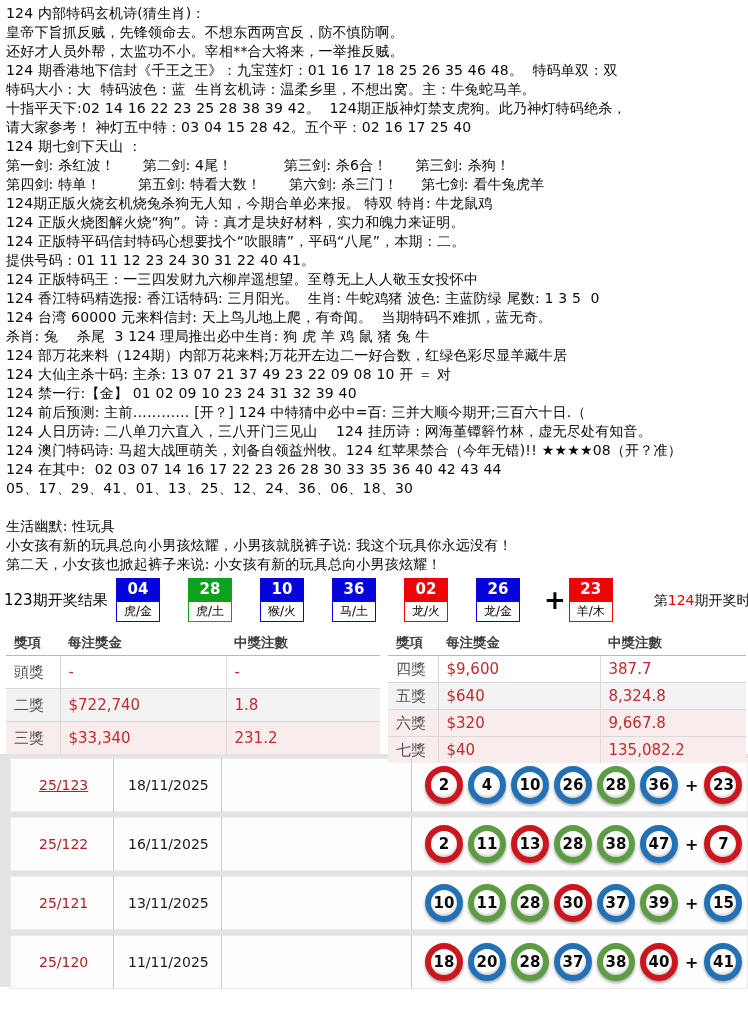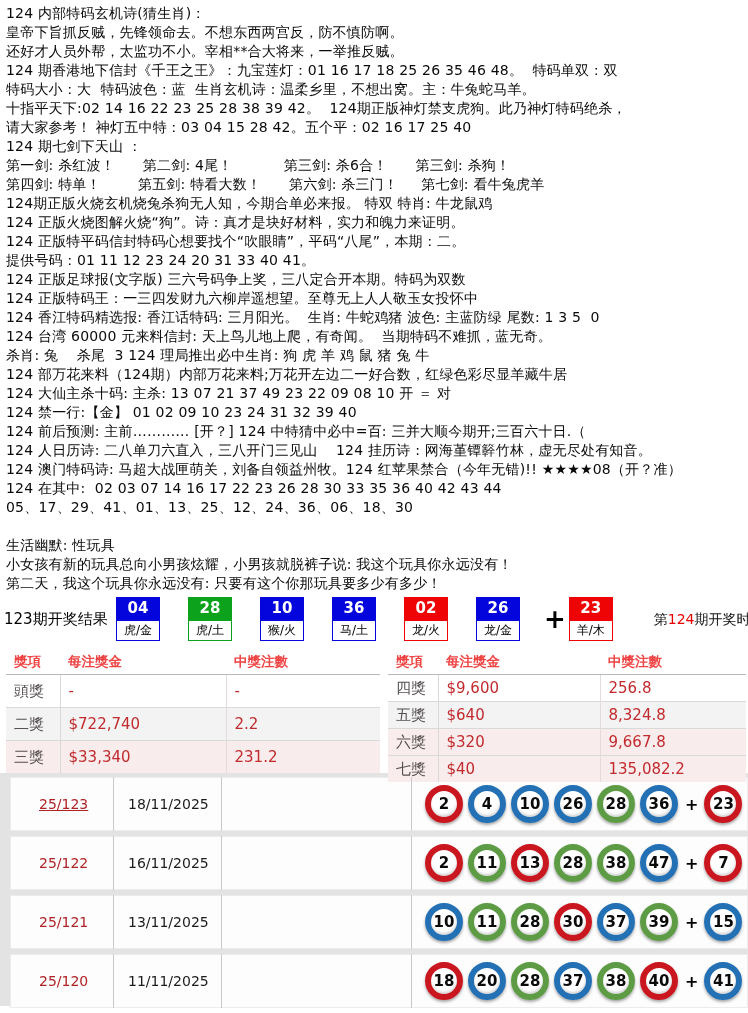--- a/index.html
+++ b/index.html
@@ -31,21 +31,21 @@
   .bg-blue{background:#0404dc;} .bg-green{background:#0ca21c;} .bg-red{background:#ee0404;}
   .bd-blue{border-color:#0404dc !important;} .bd-green{border-color:#0ca21c !important;} .bd-red{border-color:#ee0404 !important;}
   .big-plus{font-size:26px;font-weight:bold;line-height:44px;margin:0 3px 0 -4px;color:#000;flex:0 0 auto;}
   .next-info{font-size:14px;line-height:44px;margin-left:13px;white-space:nowrap;flex:0 0 auto;}
   .seg-k{color:#111;} .seg-r{color:#e60000;}
   .seg-boxed{border:1px solid #e60000;padding:0 1px;}
   
   .prize-wrap{display:flex;padding:3px 0 0 6px;height:125px;box-sizing:border-box;}
   table.prize{border-collapse:collapse;font-size:15px;table-layout:fixed;}
   table.prize th{
-    color:#ef4444;font-weight:bold;font-size:13.5px;text-align:left;
+    color:#404040;font-weight:bold;font-size:13.5px;text-align:left;
     padding:2px 8px 3px 8px;border-bottom:1px solid #b8b8b8;
   }
   table.prize td{padding:3px 8px;height:20px;border-top:1px solid #d9d9d9;margin-left:8px;}
   table.prize tr:first-child td{border-top:none;}
   td.pname{color:#565050;border-right:1px solid #d8d8d8;}
   td.pprize{color:#c22a2e;border-right:1px solid #e3dada;}
   td.punits{color:#c22a2e;}
   .pt-left{width:374px;margin-right:8px;flex:0 0 auto;}
   .pt-right{width:358px;flex:0 0 auto;}
   .pt-left col.c1{width:54px;} .pt-left col.c2{width:166px;} .pt-left col.c3{width:154px;}
@@ -86,38 +86,37 @@
     <div class="tline">124 期香港地下信封《千王之王》：九宝莲灯：01 16 17 18 25 26 35 46 48。  特码单双：双</div>
     <div class="tline">特码大小：大  特码波色：蓝  生肖玄机诗：温柔乡里，不想出窝。主：牛兔蛇马羊。</div>
     <div class="tline">十指平天下:02 14 16 22 23 25 28 38 39 42。  124期正版神灯禁支虎狗。此乃神灯特码绝杀，</div>
     <div class="tline">请大家参考！ 神灯五中特：03 04 15 28 42。五个平：02 16 17 25 40</div>
     <div class="tline">124 期七剑下天山 ：</div>
     <div class="tline">第一剑: 杀红波！      第二剑: 4尾！           第三剑: 杀6合！      第三剑: 杀狗！</div>
     <div class="tline">第四剑: 特单！        第五剑: 特看大数！      第六剑: 杀三门！     第七剑: 看牛兔虎羊</div>
     <div class="tline">124期正版火烧玄机烧兔杀狗无人知，今期合单必来报。 特双 特肖: 牛龙鼠鸡</div>
     <div class="tline">124 正版火烧图解火烧“狗”。诗：真才是块好材料，实力和魄力来证明。</div>
     <div class="tline">124 正版特平码信封特码心想要找个“吹眼睛”，平码“八尾”，本期：二。</div>
-    <div class="tline">提供号码：01 11 12 23 24 20 31 33 40 41。</div>
-    <div class="tline">124 正版足球报(文字版) 三六号码争上奖，三八定合开本期。特码为双数</div>
+    <div class="tline">提供号码：01 11 12 23 24 30 31 22 40 41。</div>
     <div class="tline">124 正版特码王：一三四发财九六柳岸遥想望。至尊无上人人敬玉女投怀中</div>
     <div class="tline">124 香江特码精选报: 香江话特码: 三月阳光。  生肖: 牛蛇鸡猪 波色: 主蓝防绿 尾数: 1 3 5  0</div>
     <div class="tline">124 台湾 60000 元来料信封: 天上鸟儿地上爬，有奇闻。  当期特码不难抓，蓝无奇。</div>
     <div class="tline">杀肖: 兔    杀尾  3 124 理局推出必中生肖: 狗 虎 羊 鸡 鼠 猪 兔 牛</div>
     <div class="tline">124 部万花来料（124期）内部万花来料;万花开左边二一好合数，红绿色彩尽显羊藏牛居</div>
     <div class="tline">124 大仙主杀十码: 主杀: 13 07 21 37 49 23 22 09 08 10 开 ＝ 对</div>
     <div class="tline">124 禁一行:【金】 01 02 09 10 23 24 31 32 39 40</div>
     <div class="tline">124 前后预测: 主前………… [开？] 124 中特猜中必中=百: 三并大顺今期开;三百六十日.（</div>
     <div class="tline">124 人日历诗: 二八单刀六直入，三八开门三见山    124 挂历诗 : 网海堇镡簳竹林，虚无尽处有知音。</div>
     <div class="tline">124 澳门特码诗: 马超大战匣萌关，刘备自领益州牧。124 红苹果禁合（今年无错)!! ★★★★08（开？准）</div>
     <div class="tline">124 在其中:  02 03 07 14 16 17 22 23 26 28 30 33 35 36 40 42 43 44</div>
     <div class="tline">05、17、29、41、01、13、25、12、24、36、06、18、30</div>
     <div class="tline">&nbsp;</div>
     <div class="tline">生活幽默: 性玩具</div>
     <div class="tline">小女孩有新的玩具总向小男孩炫耀，小男孩就脱裤子说: 我这个玩具你永远没有！</div>
-    <div class="tline">第二天，我这个玩具你永远没有: 只要有这个你那玩具要多少有多少！</div>
+    <div class="tline">第二天，小女孩也掀起裤子来说: 小女孩有新的玩具总向小男孩炫耀！</div>
   </div>
 
 <div class="result-bar">
   <div class="prev-label">123期开奖结果</div>
   <div id="result-cells" style="display:flex;">
       <div class="rcell">
         <div class="num bg-blue">04</div>
         <div class="zod bd-blue">虎/金</div>
       </div>
       <div class="rcell">
@@ -165,21 +164,21 @@
       </thead>
     <tbody id="left-body">
         <tr class="row-w">
           <td class="pname">頭獎</td>
           <td class="pprize">-</td>
           <td class="punits">-</td>
         </tr>
         <tr class="row-g">
           <td class="pname">二獎</td>
           <td class="pprize">$722,740</td>
-          <td class="punits">2.2</td>
+          <td class="punits">1.8</td>
         </tr>
         <tr class="row-p">
           <td class="pname">三獎</td>
           <td class="pprize">$33,340</td>
           <td class="punits">231.2</td>
         </tr>
       </tbody>
   </table>
   <table class="prize pt-right">
     <colgroup>
@@ -191,21 +190,21 @@
         <tr id="right-head">
           <th>獎項</th>
           <th>每注獎金</th>
           <th>中獎注數</th>
         </tr>
       </thead>
     <tbody id="right-body">
         <tr class="row-w">
           <td class="pname">四獎</td>
           <td class="pprize">$9,600</td>
-          <td class="punits">256.8</td>
+          <td class="punits">387.7</td>
         </tr>
         <tr class="row-g">
           <td class="pname">五獎</td>
           <td class="pprize">$640</td>
           <td class="punits">8,324.8</td>
         </tr>
         <tr class="row-p">
           <td class="pname">六獎</td>
           <td class="pprize">$320</td>
           <td class="punits">9,667.8</td>

